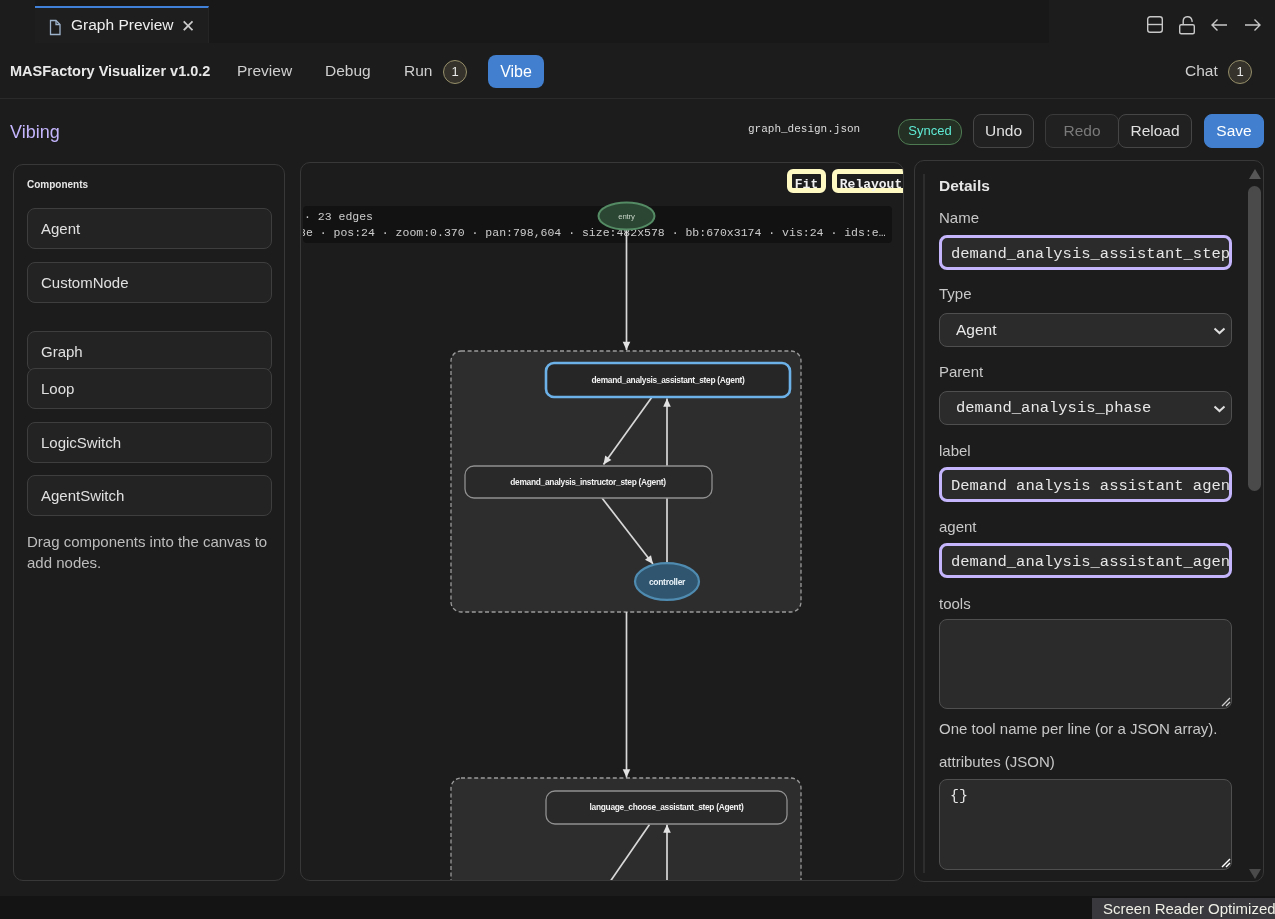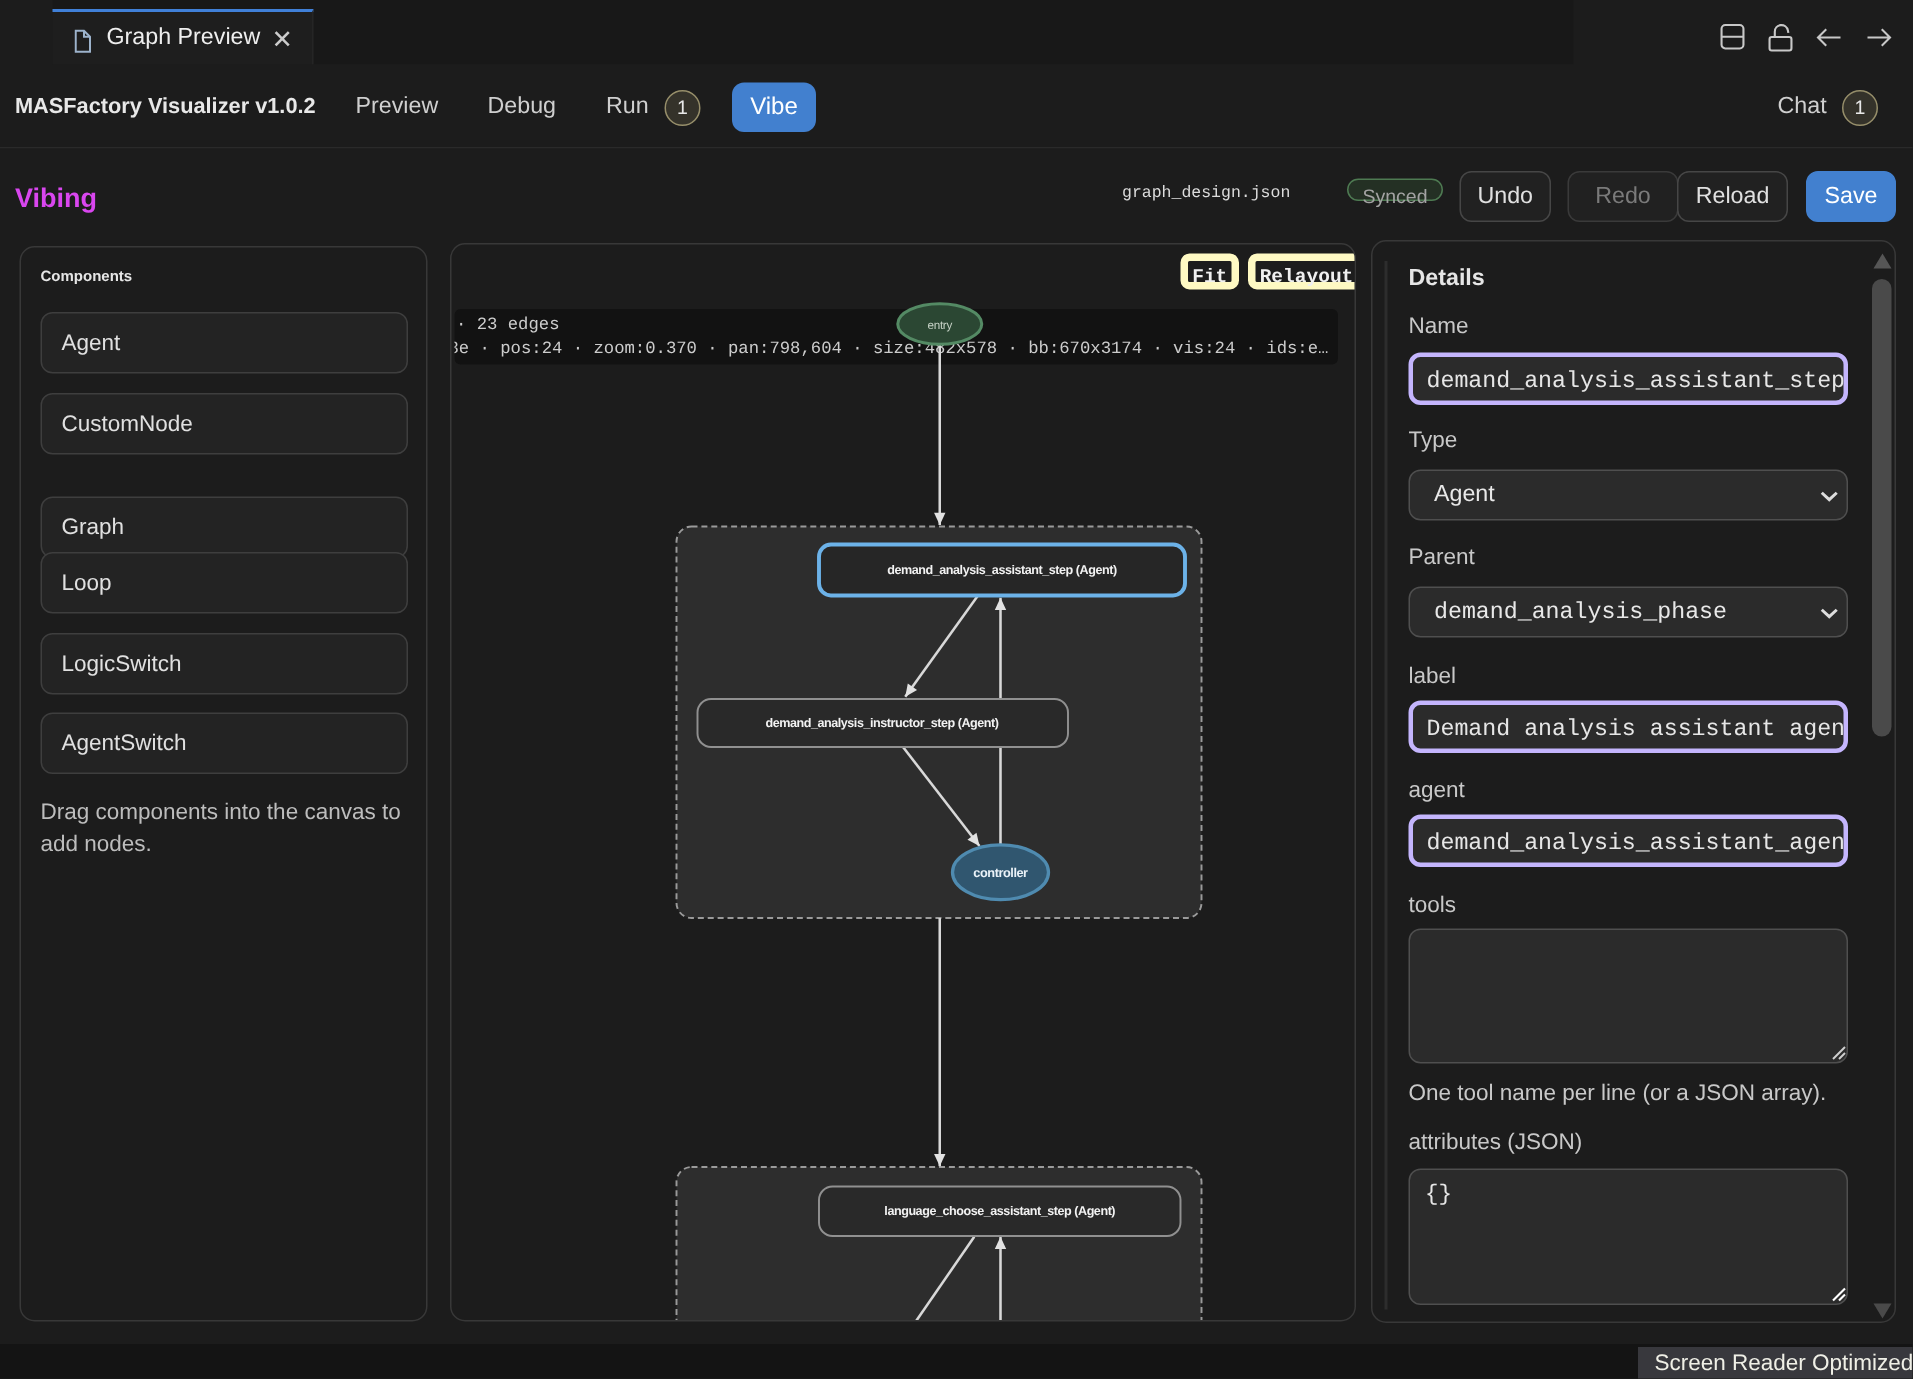--- a/index.html
+++ b/index.html
@@ -14,23 +14,23 @@
   #tabx { position:absolute; left:146px; top:8px; font-size:17px; color:#cccccc; }
 
   
   #toolbar { position:absolute; left:0; top:43px; width:1275px; height:56px; background:#1c1c1c; border-bottom:1px solid #2a2a2a; }
   .tbtxt { position:absolute; top:19px; font-size:15.5px; color:#cfcfcf; }
   .badge { position:absolute; top:17px; width:24px; height:24px; border-radius:50%; background:#34322a; border:1px solid #968e6a; color:#e8e8e8; font-size:13px; text-align:center; line-height:22px; }
   #vibebtn { position:absolute; left:488px; top:12px; width:56px; height:33px; background:#4280cf; border-radius:8px; color:#ffffff; font-size:16px; text-align:center; line-height:33px; }
 
   
   #header { position:absolute; left:0; top:99px; width:1275px; height:62px; background:#1c1c1c; }
-  #vibing { position:absolute; left:10px; top:23px; font-size:18px; font-weight:bold; color:#d946ef;text-align:right; }
+  #vibing { position:absolute; left:10px; top:23px; font-size:18px; font-weight:normal; color:#c4b5fd;text-align:right; }
   #fname { position:absolute; left:748px; top:24px; font-size:11px; color:#dcdcdc; }
-  #synced { position:absolute; left:898px; top:20px; width:64px; height:15px; border:1px solid #4e7a52; background:#243024; border-radius:12px; color:#a3a3a3; font-size:13px; text-align:center; line-height:22px; }
+  #synced { position:absolute; left:898px; top:20px; width:64px; height:26px; border:1px solid #4e7a52; background:#243024; border-radius:12px; color:#5eead4; font-size:13px; text-align:center; line-height:22px; }
   .hbtn { position:absolute; top:15px; height:34px; border:1px solid #464646; background:#212121; border-radius:8px; color:#e0e0e0; font-size:15.5px; text-align:center; line-height:32px; }
 
   
   .card { position:absolute; border:1px solid #383838; border-radius:10px; background:#1c1c1c; }
   #leftcard  { left:13px;  top:164px; width:272px; height:717px; }
   #canvas    { left:300px; top:162px; width:604px; height:719px; overflow:hidden; }
   #rightcard { left:914px; top:160px; width:350px; height:722px; }
 
   
   #comph { position:absolute; left:13px; top:14px; font-size:10px; font-weight:bold; color:#e6e6e6; }

